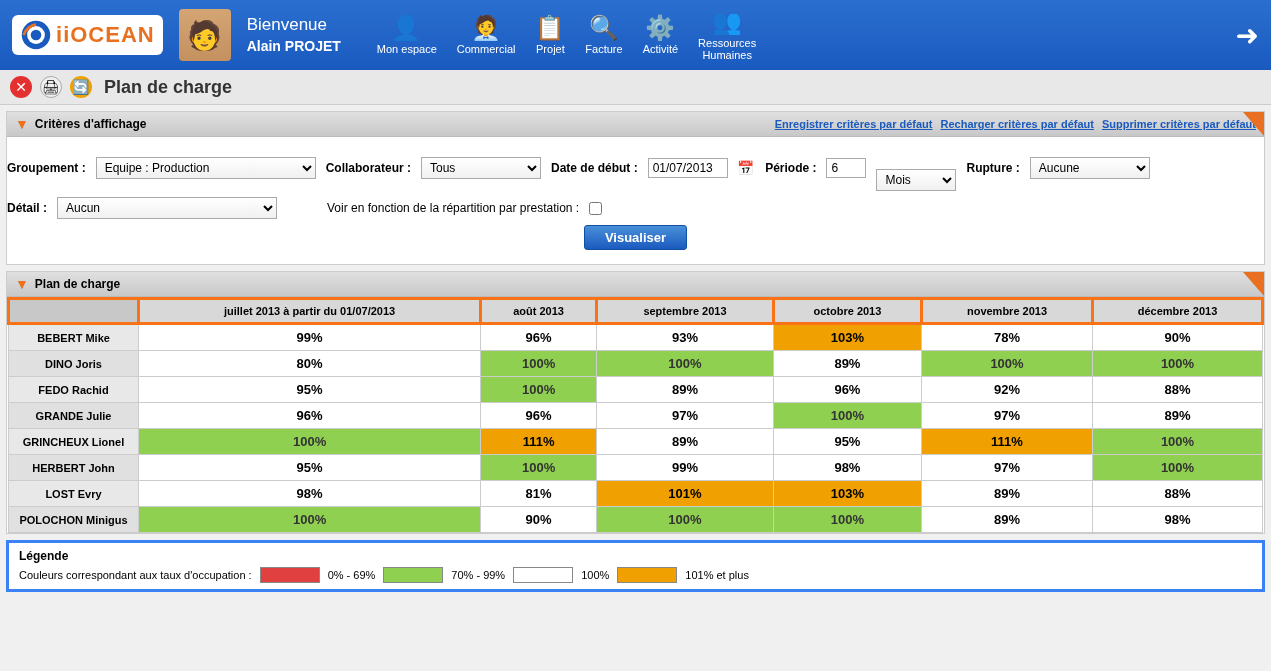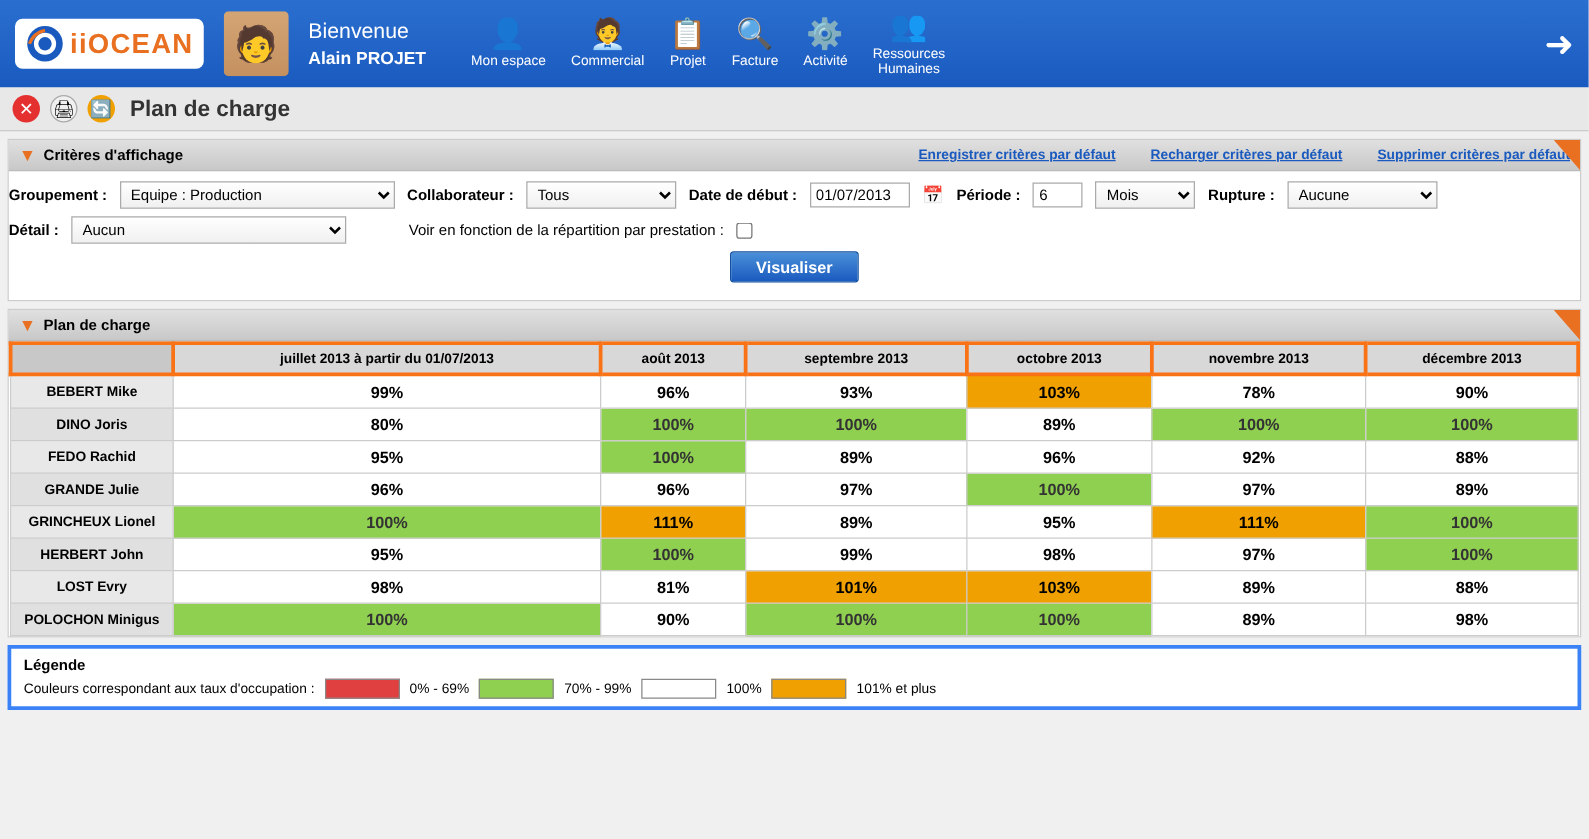--- a/index.html
+++ b/index.html
@@ -128,21 +128,21 @@
       border-bottom: 1px solid #bbb;
       position: relative;
     }
     .section-header .triangle {
       color: #e87020;
       font-size: 14px;
     }
     .section-header-actions {
       margin-left: auto;
       display: flex;
-      gap: 28px;
+      gap: 8px;
       font-size: 11px;
       color: #1a5abf;
       text-decoration: underline;
       cursor: pointer;
     }
     .section-header-actions span { cursor: pointer; }
     
     .section-header::after {
       content: '';
       position: absolute;
@@ -168,21 +168,21 @@
     }
     .filter-select {
       border: 1px solid #aaa;
       background: linear-gradient(180deg, #fff 0%, #f0f0f0 100%);
       padding: 2px 4px;
       font-size: 12px;
       cursor: pointer;
     }
     .filter-select-lg { width: 220px; }
     .filter-select-md { width: 120px; }
-    .filter-select-sm { width: 80px; }
+    .filter-select-sm { width: 80px; margin-top: 24px; }
     .filter-input {
       border: 1px solid #aaa;
       padding: 2px 4px;
       font-size: 12px;
       width: 80px;
     }
     .filter-input-sm {
       width: 40px;
     }
     .calendar-icon {

